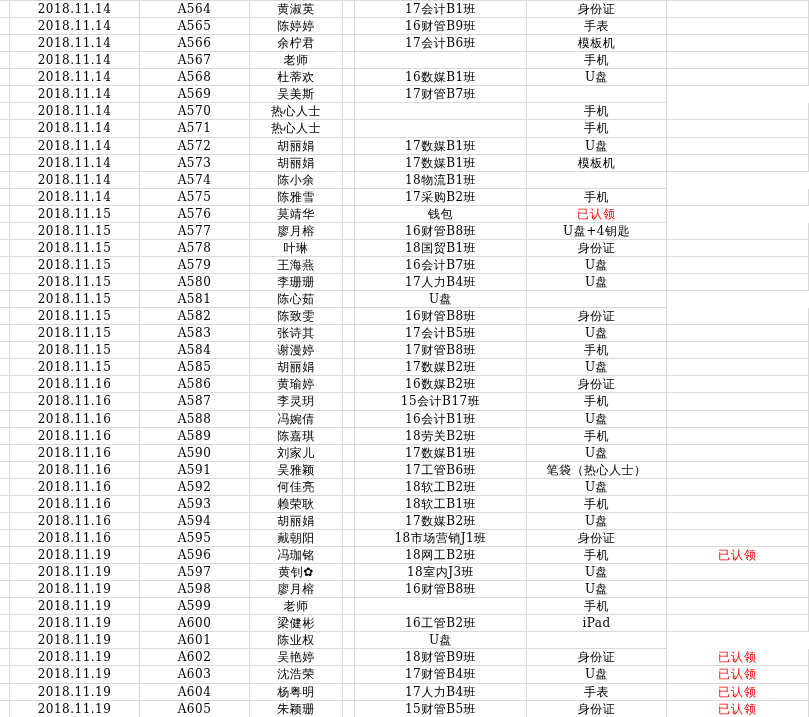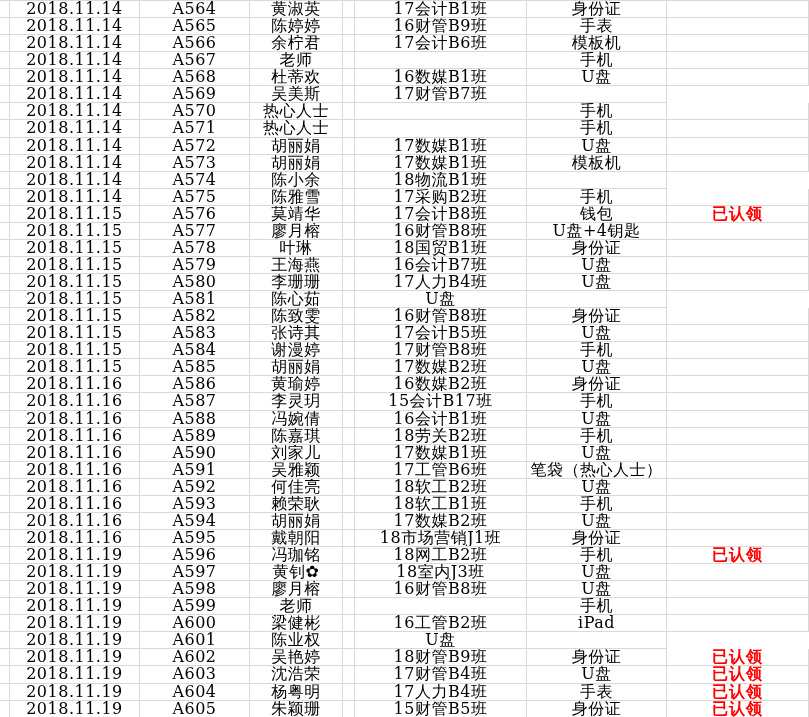--- a/index.html
+++ b/index.html
@@ -8,21 +8,21 @@
     background: #ffffff;
   }
   .sheet {
     position: relative;
     width: 809px;
     height: 717px;
     overflow: hidden;
     background: #ffffff;
     border-top: 1px solid #d9d9d9;
     font-family: "DejaVu Serif", "Liberation Serif", serif;
-    font-size: 16px;
+    font-size: 12px;
     color: #000000;
     cursor: cell;
   }
   .row {
     display: grid;
     grid-template-columns: 10px 130px 110px 93px 12px 172px 140px 142px;
     height: calc(717px / 42);
     box-sizing: border-box;
   }
   .cell {
@@ -31,21 +31,21 @@
     border-bottom: 1px solid #d9d9d9;
     display: flex;
     align-items: center;
     justify-content: center;
     overflow: hidden;
     white-space: nowrap;
     line-height: 1;
     letter-spacing: 0.5px;
   }
   .cell.status {
-    font-weight: bold;
+    font-weight: normal;
     font-family: "DejaVu Sans", "Liberation Sans", sans-serif;
     letter-spacing: 1px;
   }
 </style>
 </head>
 <body>
 
 <div class="sheet">
   <div id="rows">
   <div class="row">
@@ -177,21 +177,20 @@
     <div class="cell">手机</div>
     <div class="cell status"></div>
   </div>
 
   <div class="row">
     <div class="cell"></div>
     <div class="cell">2018.11.15</div>
     <div class="cell">A576</div>
     <div class="cell">莫靖华</div>
     <div class="cell"></div>
-    <div class="cell">17会计B8班</div>
     <div class="cell">钱包</div>
     <div class="cell status" style="color: rgb(255, 0, 0);">已认领</div>
   </div>
 
   <div class="row">
     <div class="cell"></div>
     <div class="cell">2018.11.15</div>
     <div class="cell">A577</div>
     <div class="cell">廖月榕</div>
     <div class="cell"></div>

